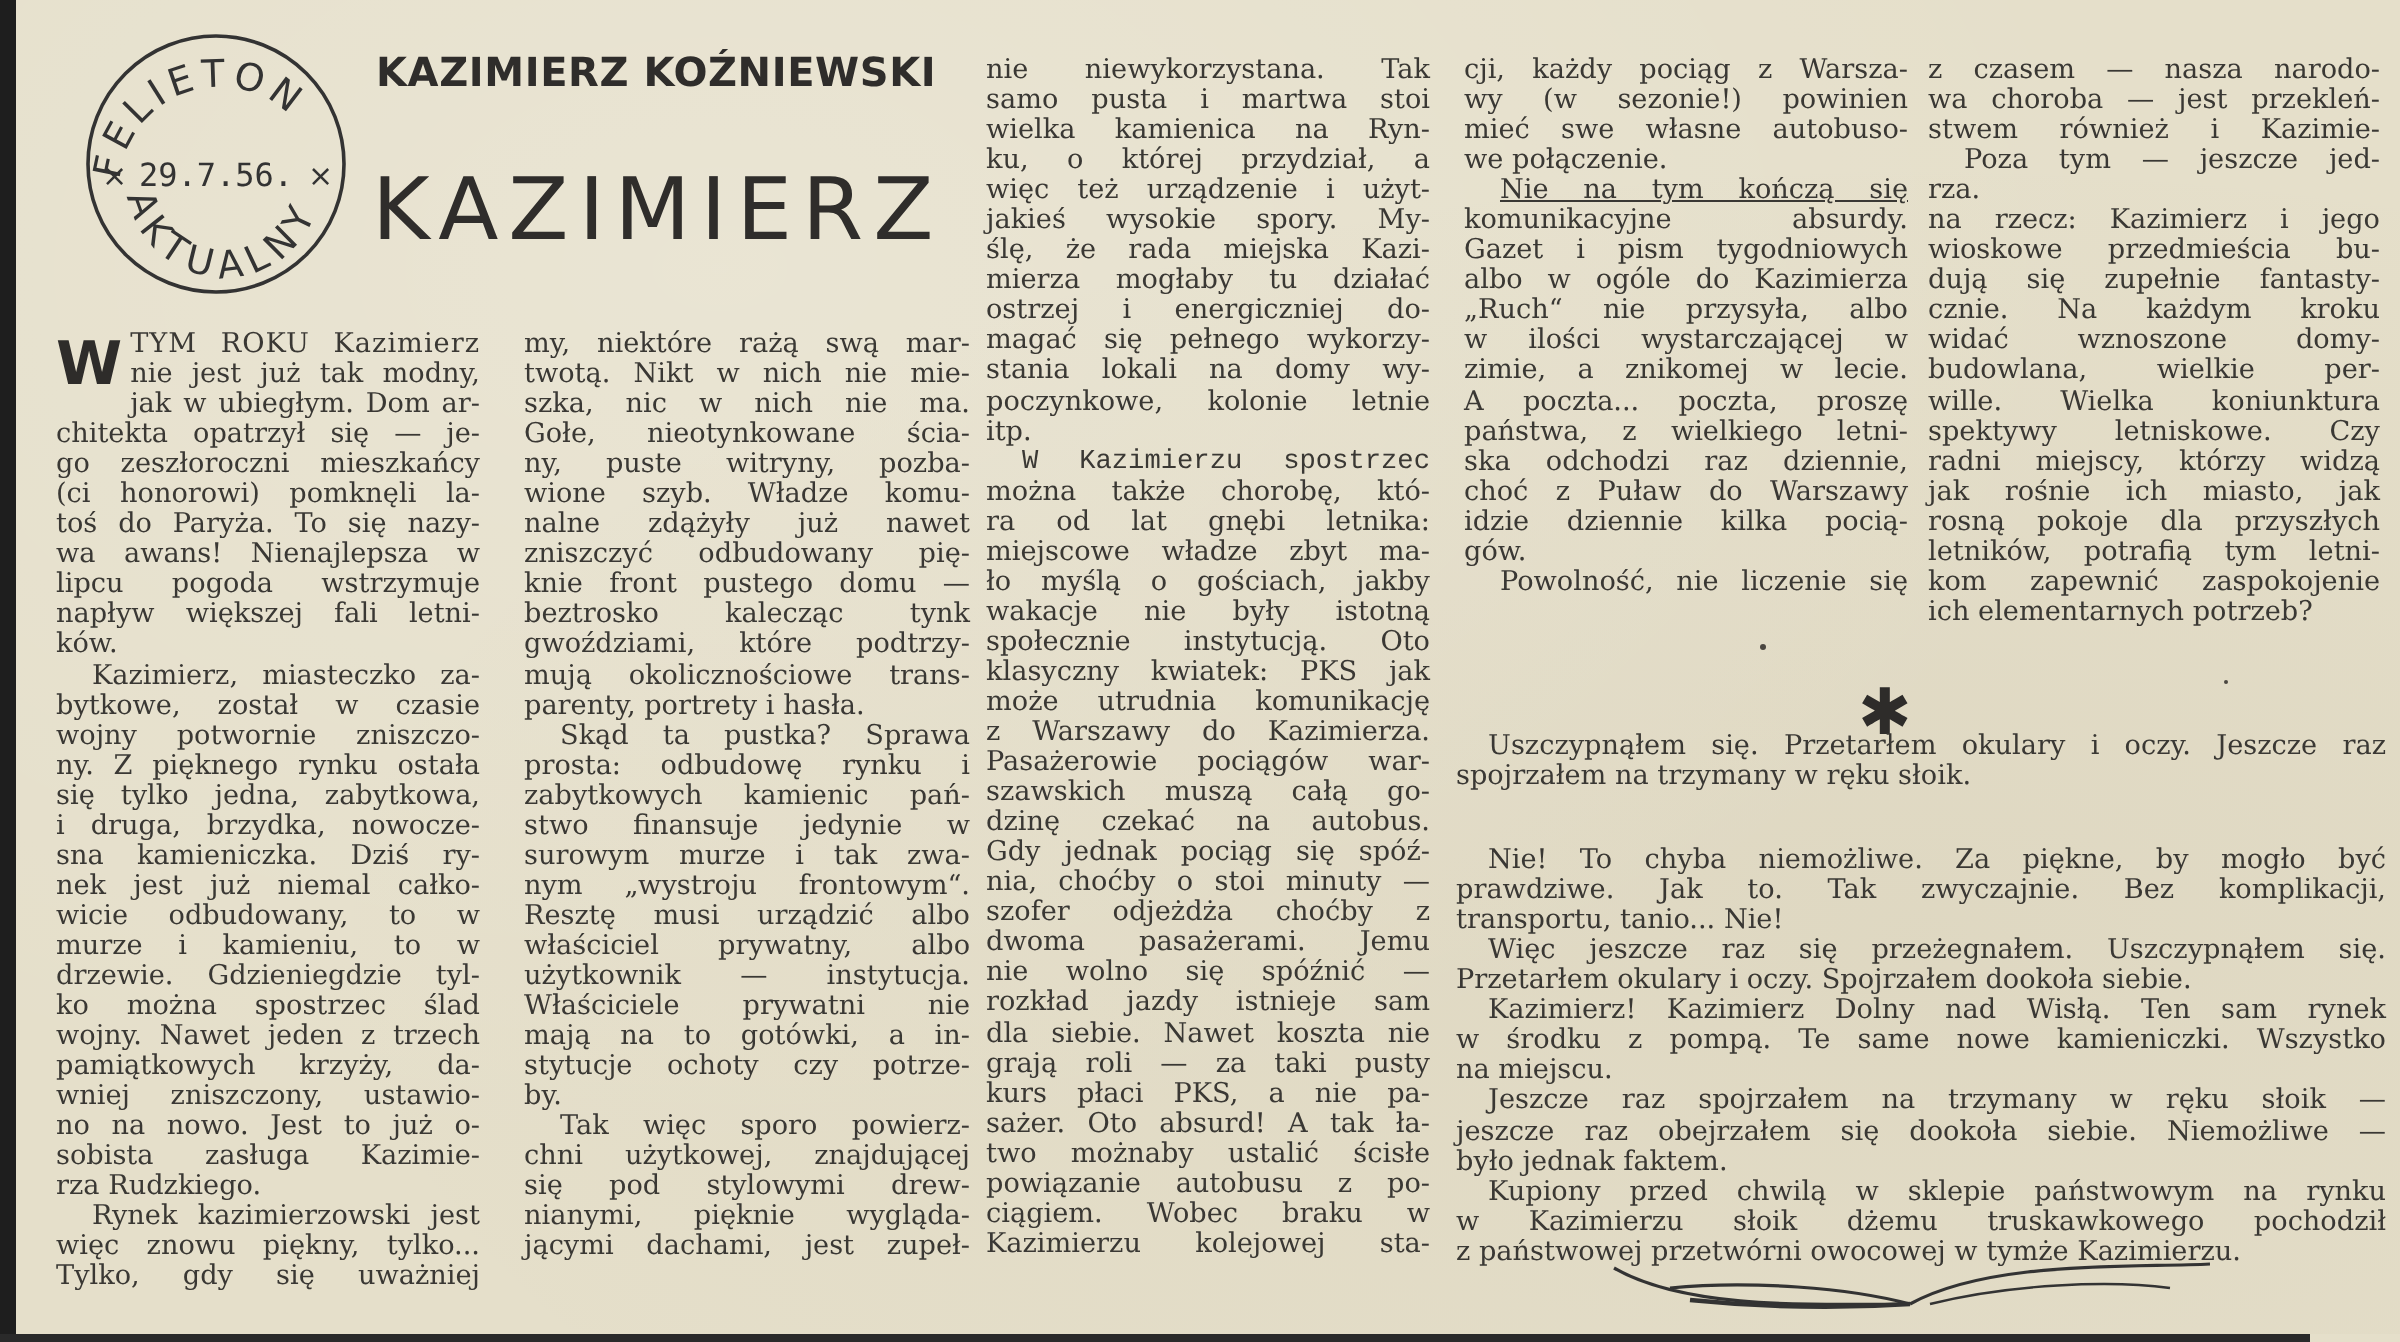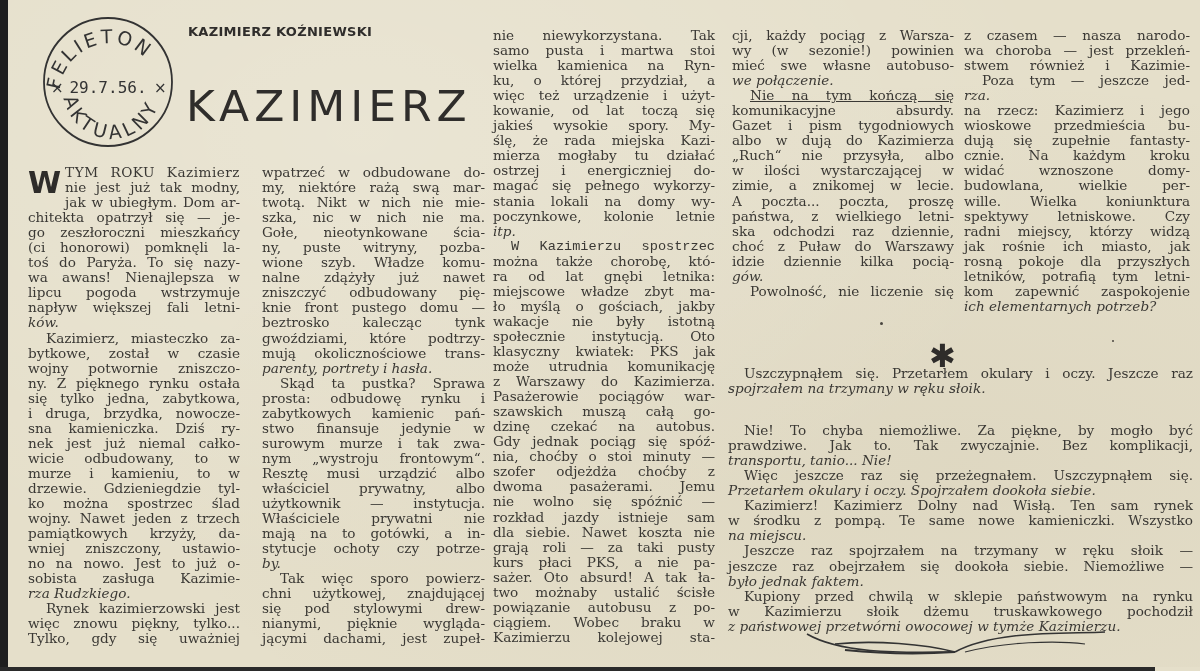--- a/index.html
+++ b/index.html
@@ -19,38 +19,38 @@
   .left-edge { position: absolute; left: 0; top: 0; width: 8px; height: 671px; background: #1e1e1e; }
   .bottom-edge { position: absolute; left: 0; bottom: 0; width: 1200px; height: 4px; background: #2a2a2a; }
   .bottom-edge-right { position: absolute; right: 0; bottom: 0; width: 45px; height: 4px; background: #e5dfca; }
 
   
   .stamp { position: absolute; left: 38px; top: 12px; width: 140px; height: 140px; }
 
   .author {
     position: absolute; left: 188px; top: 24px;
     font-family: "DejaVu Sans", "Liberation Sans", sans-serif;
-    font-weight: bold; font-size: 13px; letter-spacing: 0.3px; color: #2f2d2b;
+    font-weight: bold; font-size: 20px; letter-spacing: 0.3px; color: #2f2d2b;
     white-space: nowrap;
   }
   .title {
     position: absolute; left: 186px; top: 80px;
     font-family: "DejaVu Sans", "Liberation Sans", sans-serif;
     font-size: 44px; letter-spacing: 5px; color: #2f2d2b; white-space: nowrap;
     font-weight: normal;
     transform: scaleY(0.98);
   }
 
   .col {
     position: absolute;
     font-size: 13.6px; line-height: 15.05px;
     text-align: justify;
   }
   .col .line { display: block; text-align: justify; text-align-last: justify; white-space: nowrap; }
-  .col .line.last { text-align-last: left; font-style: italic; }
+  .col .line.last { text-align-last: left; }
 
   .c1 { left: 28px; top: 165px; width: 212px; }
   .c2 { left: 262px; top: 165px; width: 223px; }
   .c3 { left: 493px; top: 28px; width: 222px; }
   .c4 { left: 732px; top: 28px; width: 222px; }
   .c5 { left: 964px; top: 28px; width: 226px; }
   .c6 { left: 728px; top: 366px; width: 465px; }
 
   .dropcap {
     font-family: "DejaVu Sans", "Liberation Sans", sans-serif;
@@ -121,21 +121,20 @@
       <span class="line">pamiątkowych krzyży, da-</span>
       <span class="line">wniej zniszczony, ustawio-</span>
       <span class="line">no na nowo. Jest to już o-</span>
       <span class="line">sobista zasługa Kazimie-</span>
       <span class="line last">rza Rudzkiego.</span>
       <span class="line" style="text-indent: 18px;">Rynek kazimierzowski jest</span>
       <span class="line">więc znowu piękny, tylko...</span>
       <span class="line">Tylko, gdy się uważniej</span>
     </div>
   <div class="col c2">
-      <span class="line">wpatrzeć w odbudowane do-</span>
       <span class="line">my, niektóre rażą swą mar-</span>
       <span class="line">twotą. Nikt w nich nie mie-</span>
       <span class="line">szka, nic w nich nie ma.</span>
       <span class="line">Gołe, nieotynkowane ścia-</span>
       <span class="line">ny, puste witryny, pozba-</span>
       <span class="line">wione szyb. Władze komu-</span>
       <span class="line">nalne zdążyły już nawet</span>
       <span class="line">zniszczyć odbudowany pię-</span>
       <span class="line">knie front pustego domu —</span>
       <span class="line">beztrosko kalecząc tynk</span>
@@ -160,21 +159,20 @@
       <span class="line">się pod stylowymi drew-</span>
       <span class="line">nianymi, pięknie wygląda-</span>
       <span class="line">jącymi dachami, jest zupeł-</span>
     </div>
   <div class="col c3">
       <span class="line">nie niewykorzystana. Tak</span>
       <span class="line">samo pusta i martwa stoi</span>
       <span class="line">wielka kamienica na Ryn-</span>
       <span class="line">ku, o której przydział, a</span>
       <span class="line">więc też urządzenie i użyt-</span>
-      <span class="line">kowanie, od lat toczą się</span>
       <span class="line">jakieś wysokie spory. My-</span>
       <span class="line">ślę, że rada miejska Kazi-</span>
       <span class="line">mierza mogłaby tu działać</span>
       <span class="line">ostrzej i energiczniej do-</span>
       <span class="line">magać się pełnego wykorzy-</span>
       <span class="line">stania lokali na domy wy-</span>
       <span class="line">poczynkowe, kolonie letnie</span>
       <span class="line last">itp.</span>
       <span class="line" style="text-indent: 18px; font-family: Liberation Mono, monospace;">W Kazimierzu spostrzec</span>
       <span class="line">można także chorobę, któ-</span>
@@ -205,21 +203,21 @@
       <span class="line">Kazimierzu kolejowej sta-</span>
     </div>
   <div class="col c4">
       <span class="line">cji, każdy pociąg z Warsza-</span>
       <span class="line">wy (w sezonie!) powinien</span>
       <span class="line">mieć swe własne autobuso-</span>
       <span class="line last">we połączenie.</span>
       <span class="line" style="text-indent: 18px; text-decoration: underline;">Nie na tym kończą się</span>
       <span class="line">komunikacyjne absurdy.</span>
       <span class="line">Gazet i pism tygodniowych</span>
-      <span class="line">albo w dują do Kazimierza</span>
+      <span class="line">albo w ogóle do Kazimierza</span>
       <span class="line">„Ruch“ nie przysyła, albo</span>
       <span class="line">w ilości wystarczającej w</span>
       <span class="line">zimie, a znikomej w lecie.</span>
       <span class="line">A poczta... poczta, proszę</span>
       <span class="line">państwa, z wielkiego letni-</span>
       <span class="line">ska odchodzi raz dziennie,</span>
       <span class="line">choć z Puław do Warszawy</span>
       <span class="line">idzie dziennie kilka pocią-</span>
       <span class="line last">gów.</span>
       <span class="line" style="text-indent: 18px;">Powolność, nie liczenie się</span>

